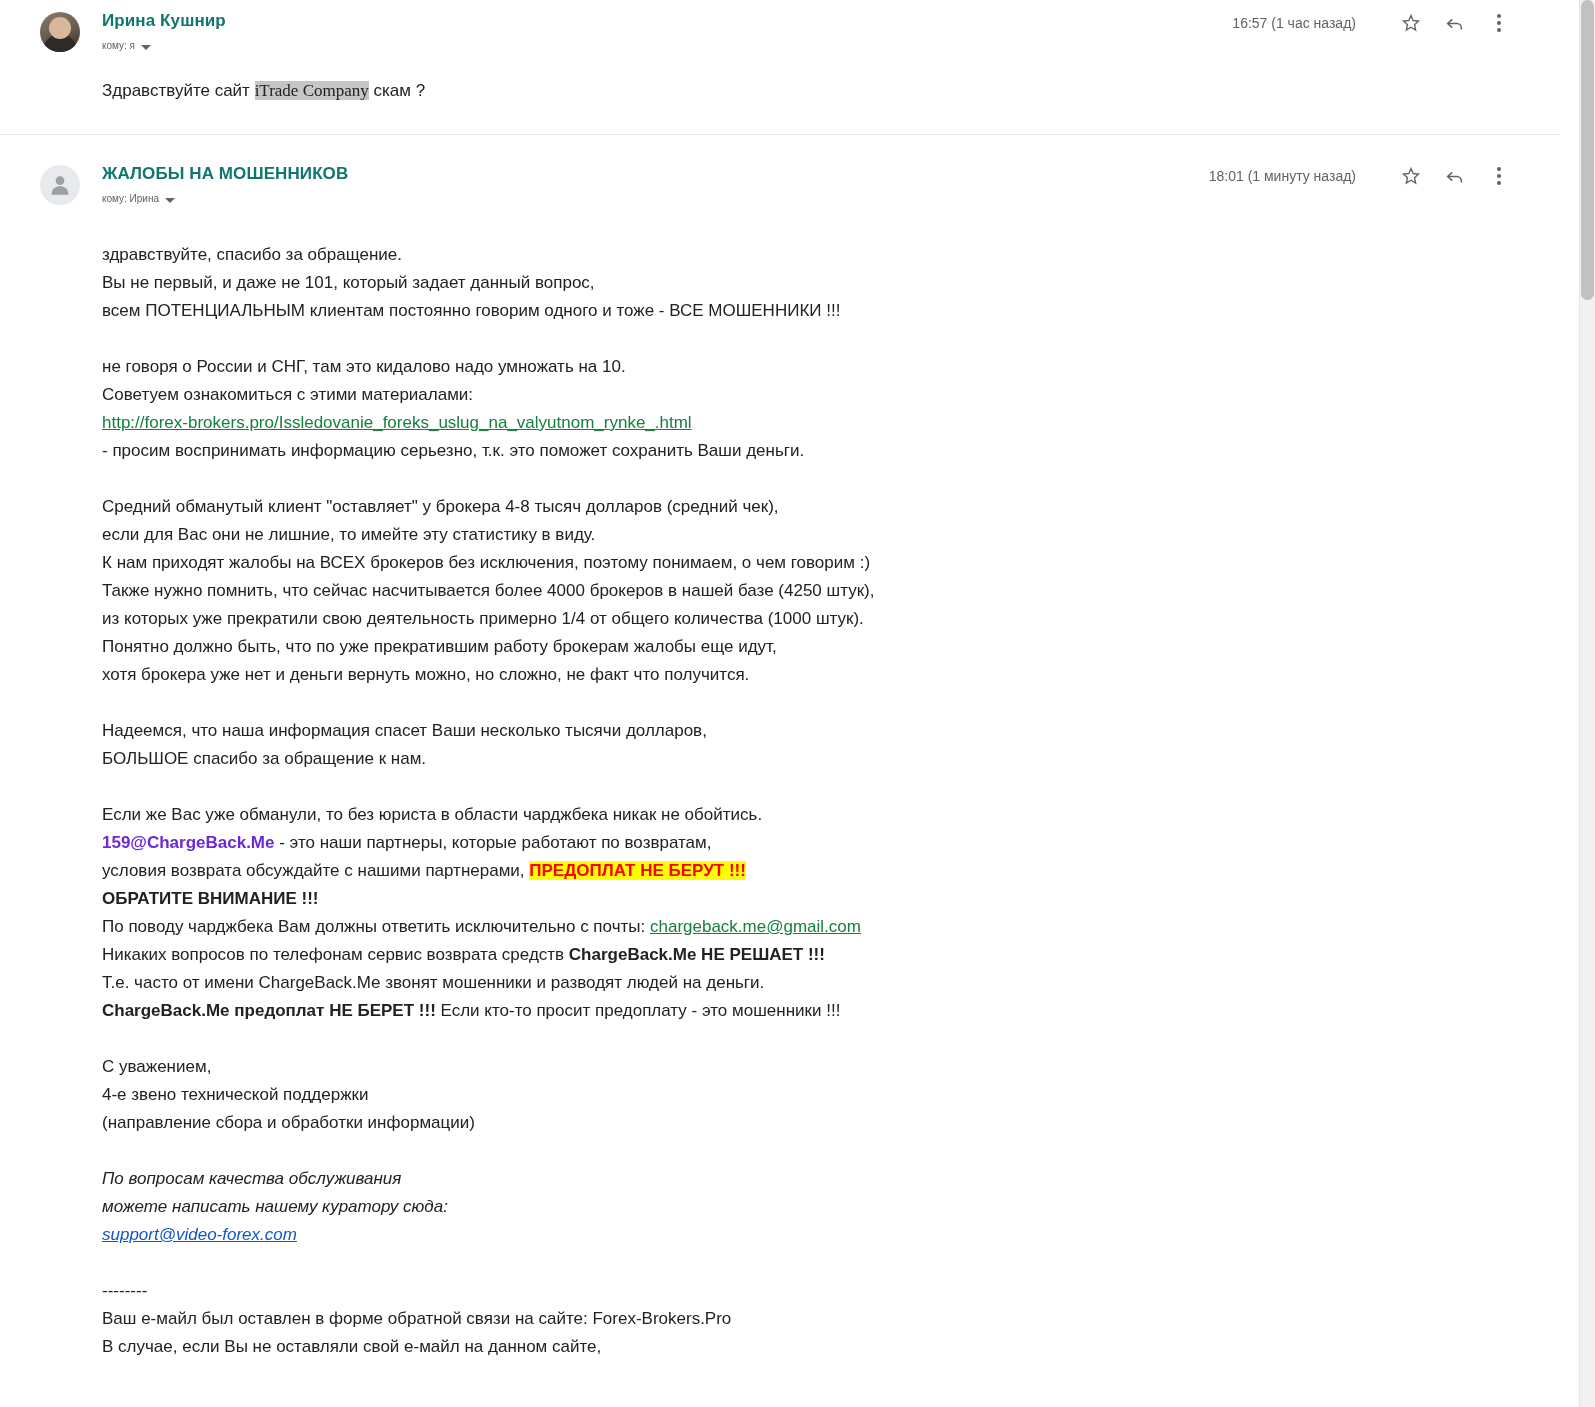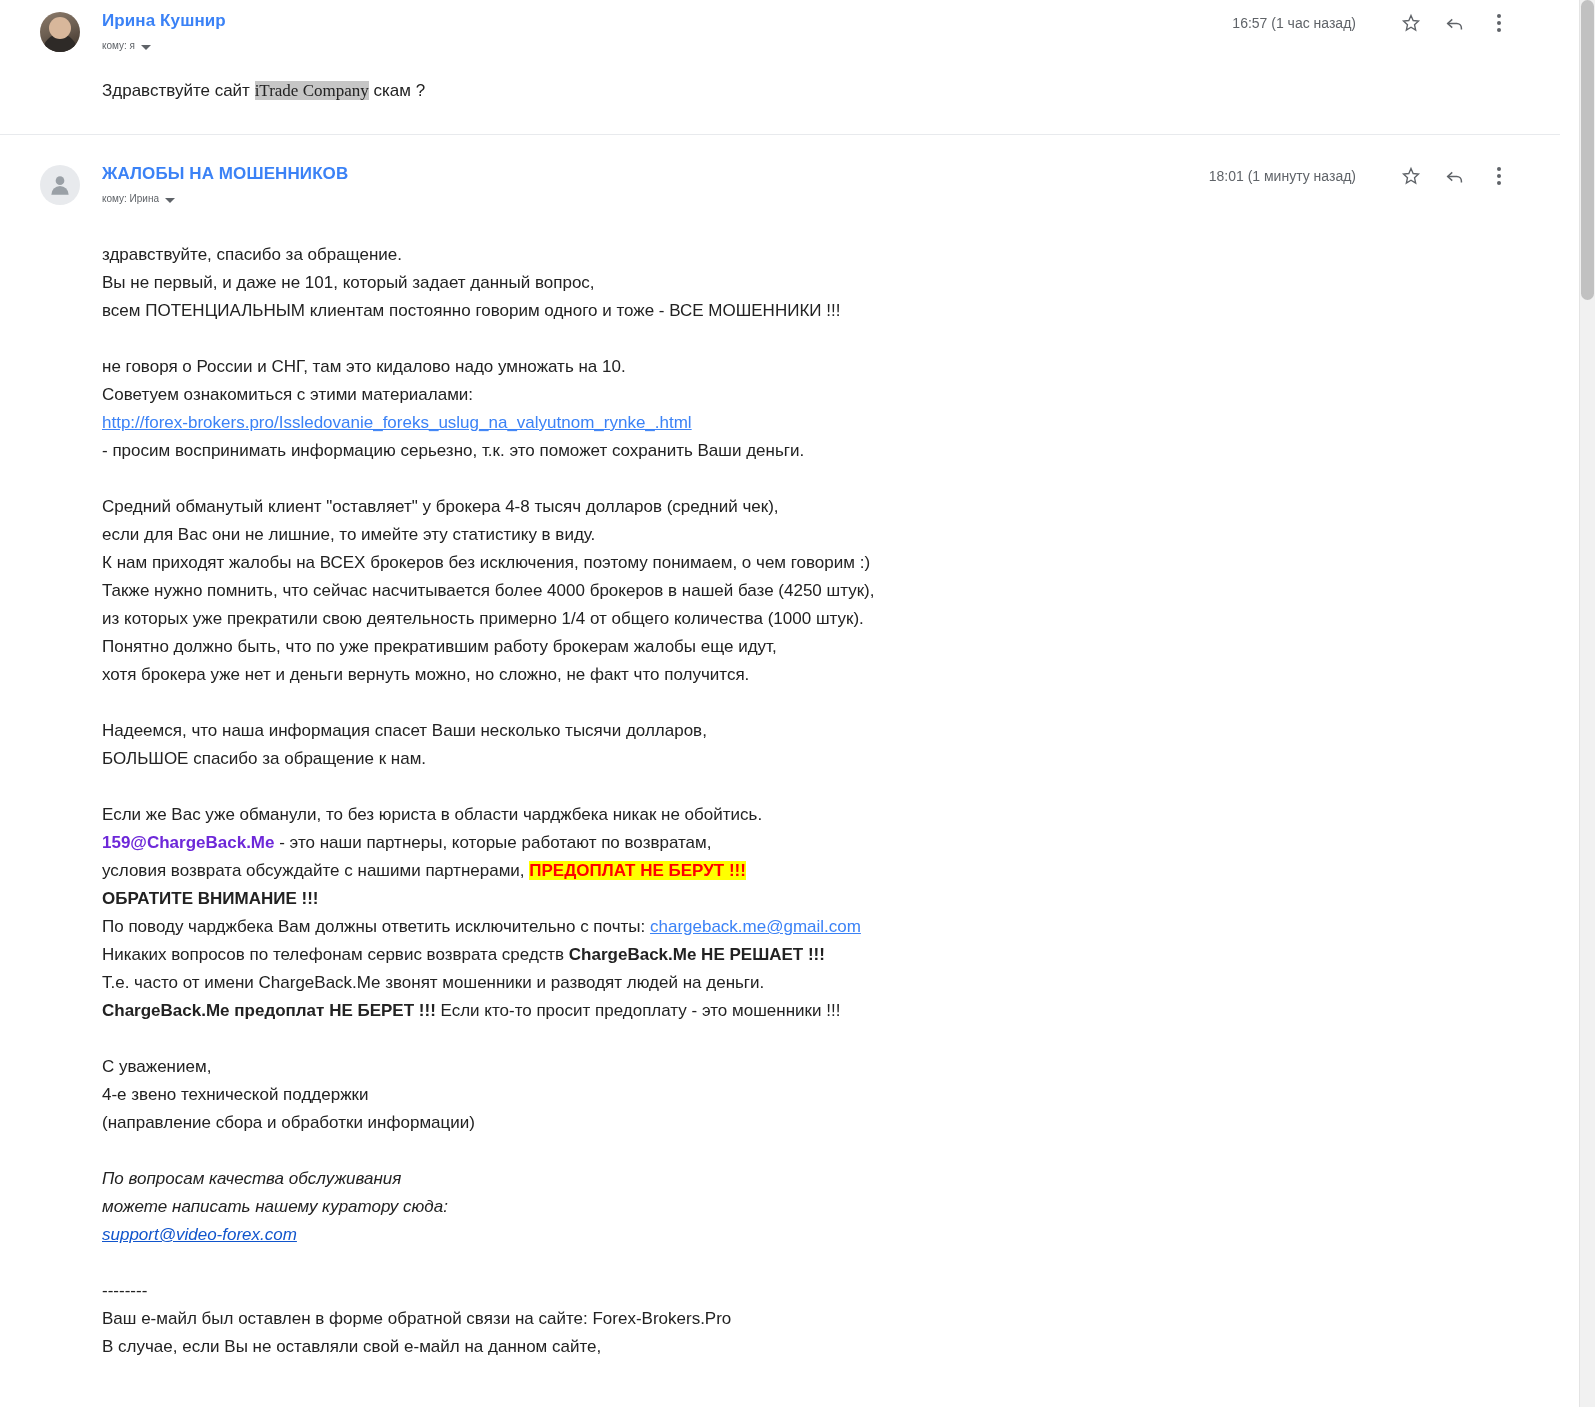--- a/index.html
+++ b/index.html
@@ -90,21 +90,21 @@
   }
   .avatar.generic svg { display: block; margin: 7px auto 0 auto; }
 
   .sender-block {
     margin-left: 22px;
     padding-top: 2px;
   }
   .sender-name {
     font-size: 17px;
     font-weight: bold;
-    color: #3b82f6;
+    color: #0f766e;
     line-height: 22px;
     letter-spacing: .1px;
   }
   .recipient-row {
     display: flex;
     align-items: center;
     margin-top: 4px;
   }
   .recipient {
     font-size: 10px;
@@ -148,21 +148,21 @@
     color: #222222;
   }
   .msg-body p { margin: 0; }
   .blank-line { height: 28px; }
 
   .highlight-sel {
     background: #c6c6c6;
     font-family: "Liberation Serif", serif;
   }
   .link {
-    color: #3b82f6;
+    color: #15803d;
   }
   .link-blue-bold {
     color: #6d28d9;
     font-weight: bold;
     text-decoration: none;
   }
   .yellow-hl {
     background: #ffff00;
     color: #ff0000;
     font-weight: bold;

